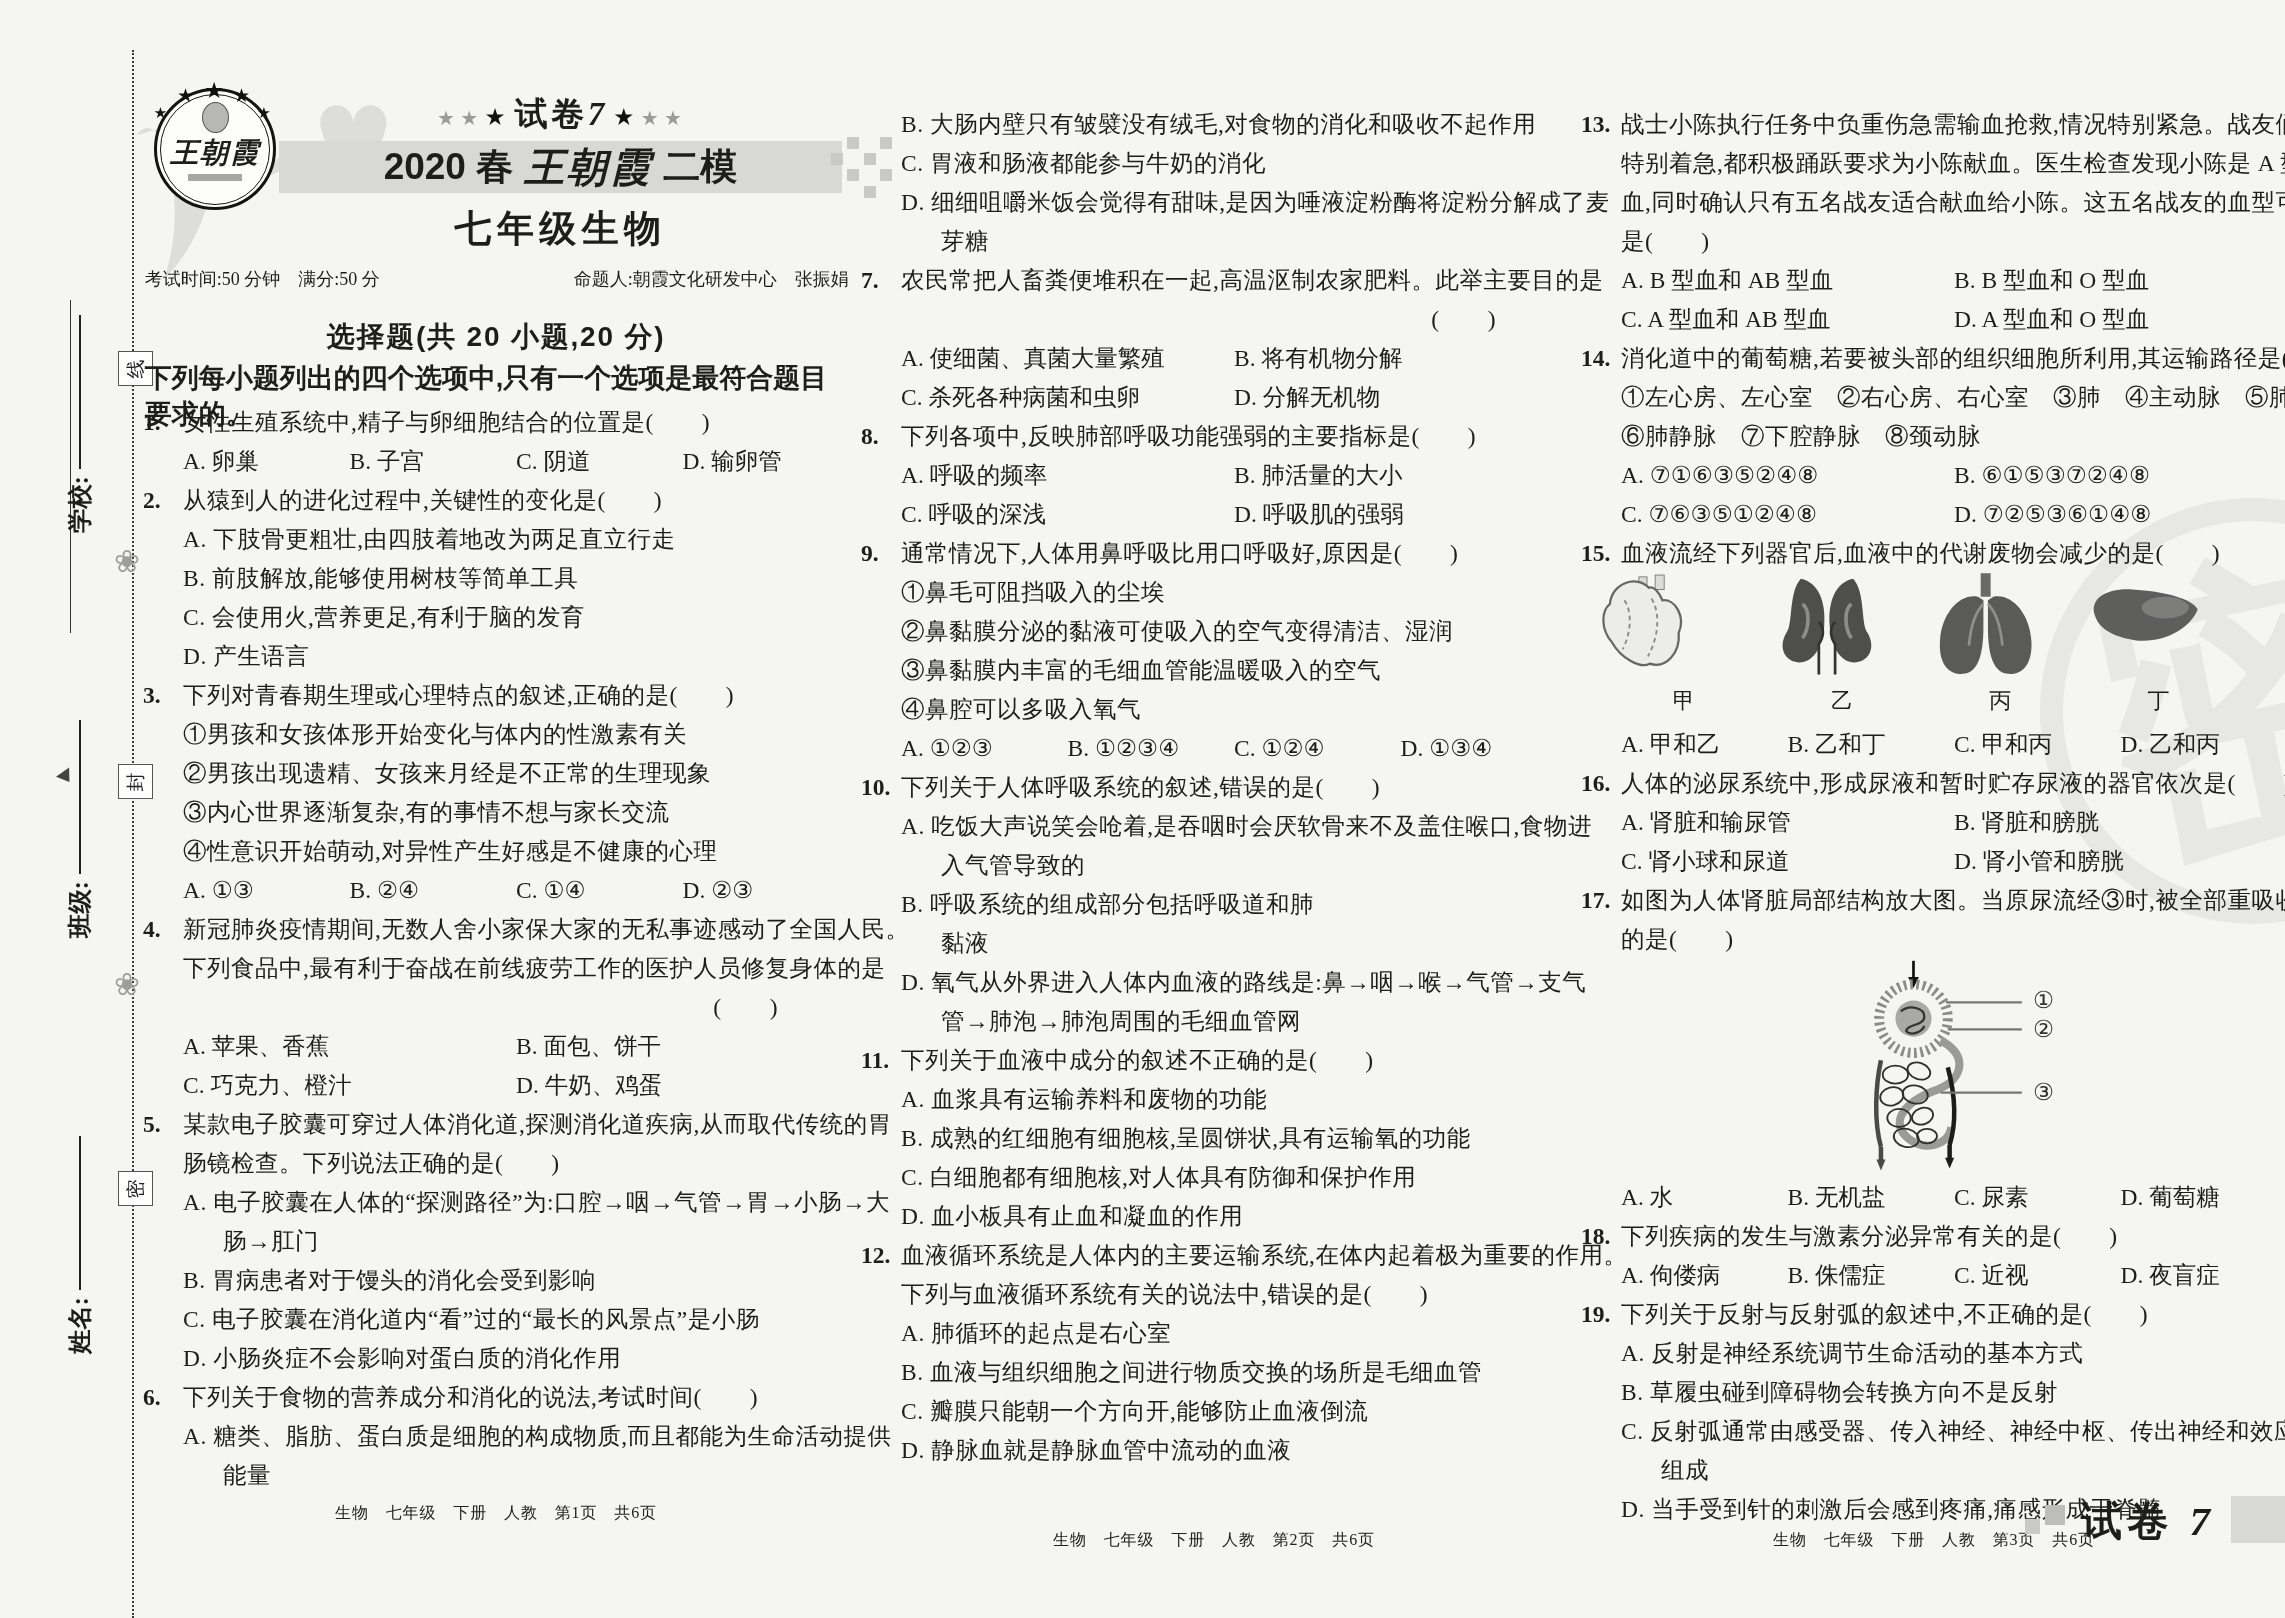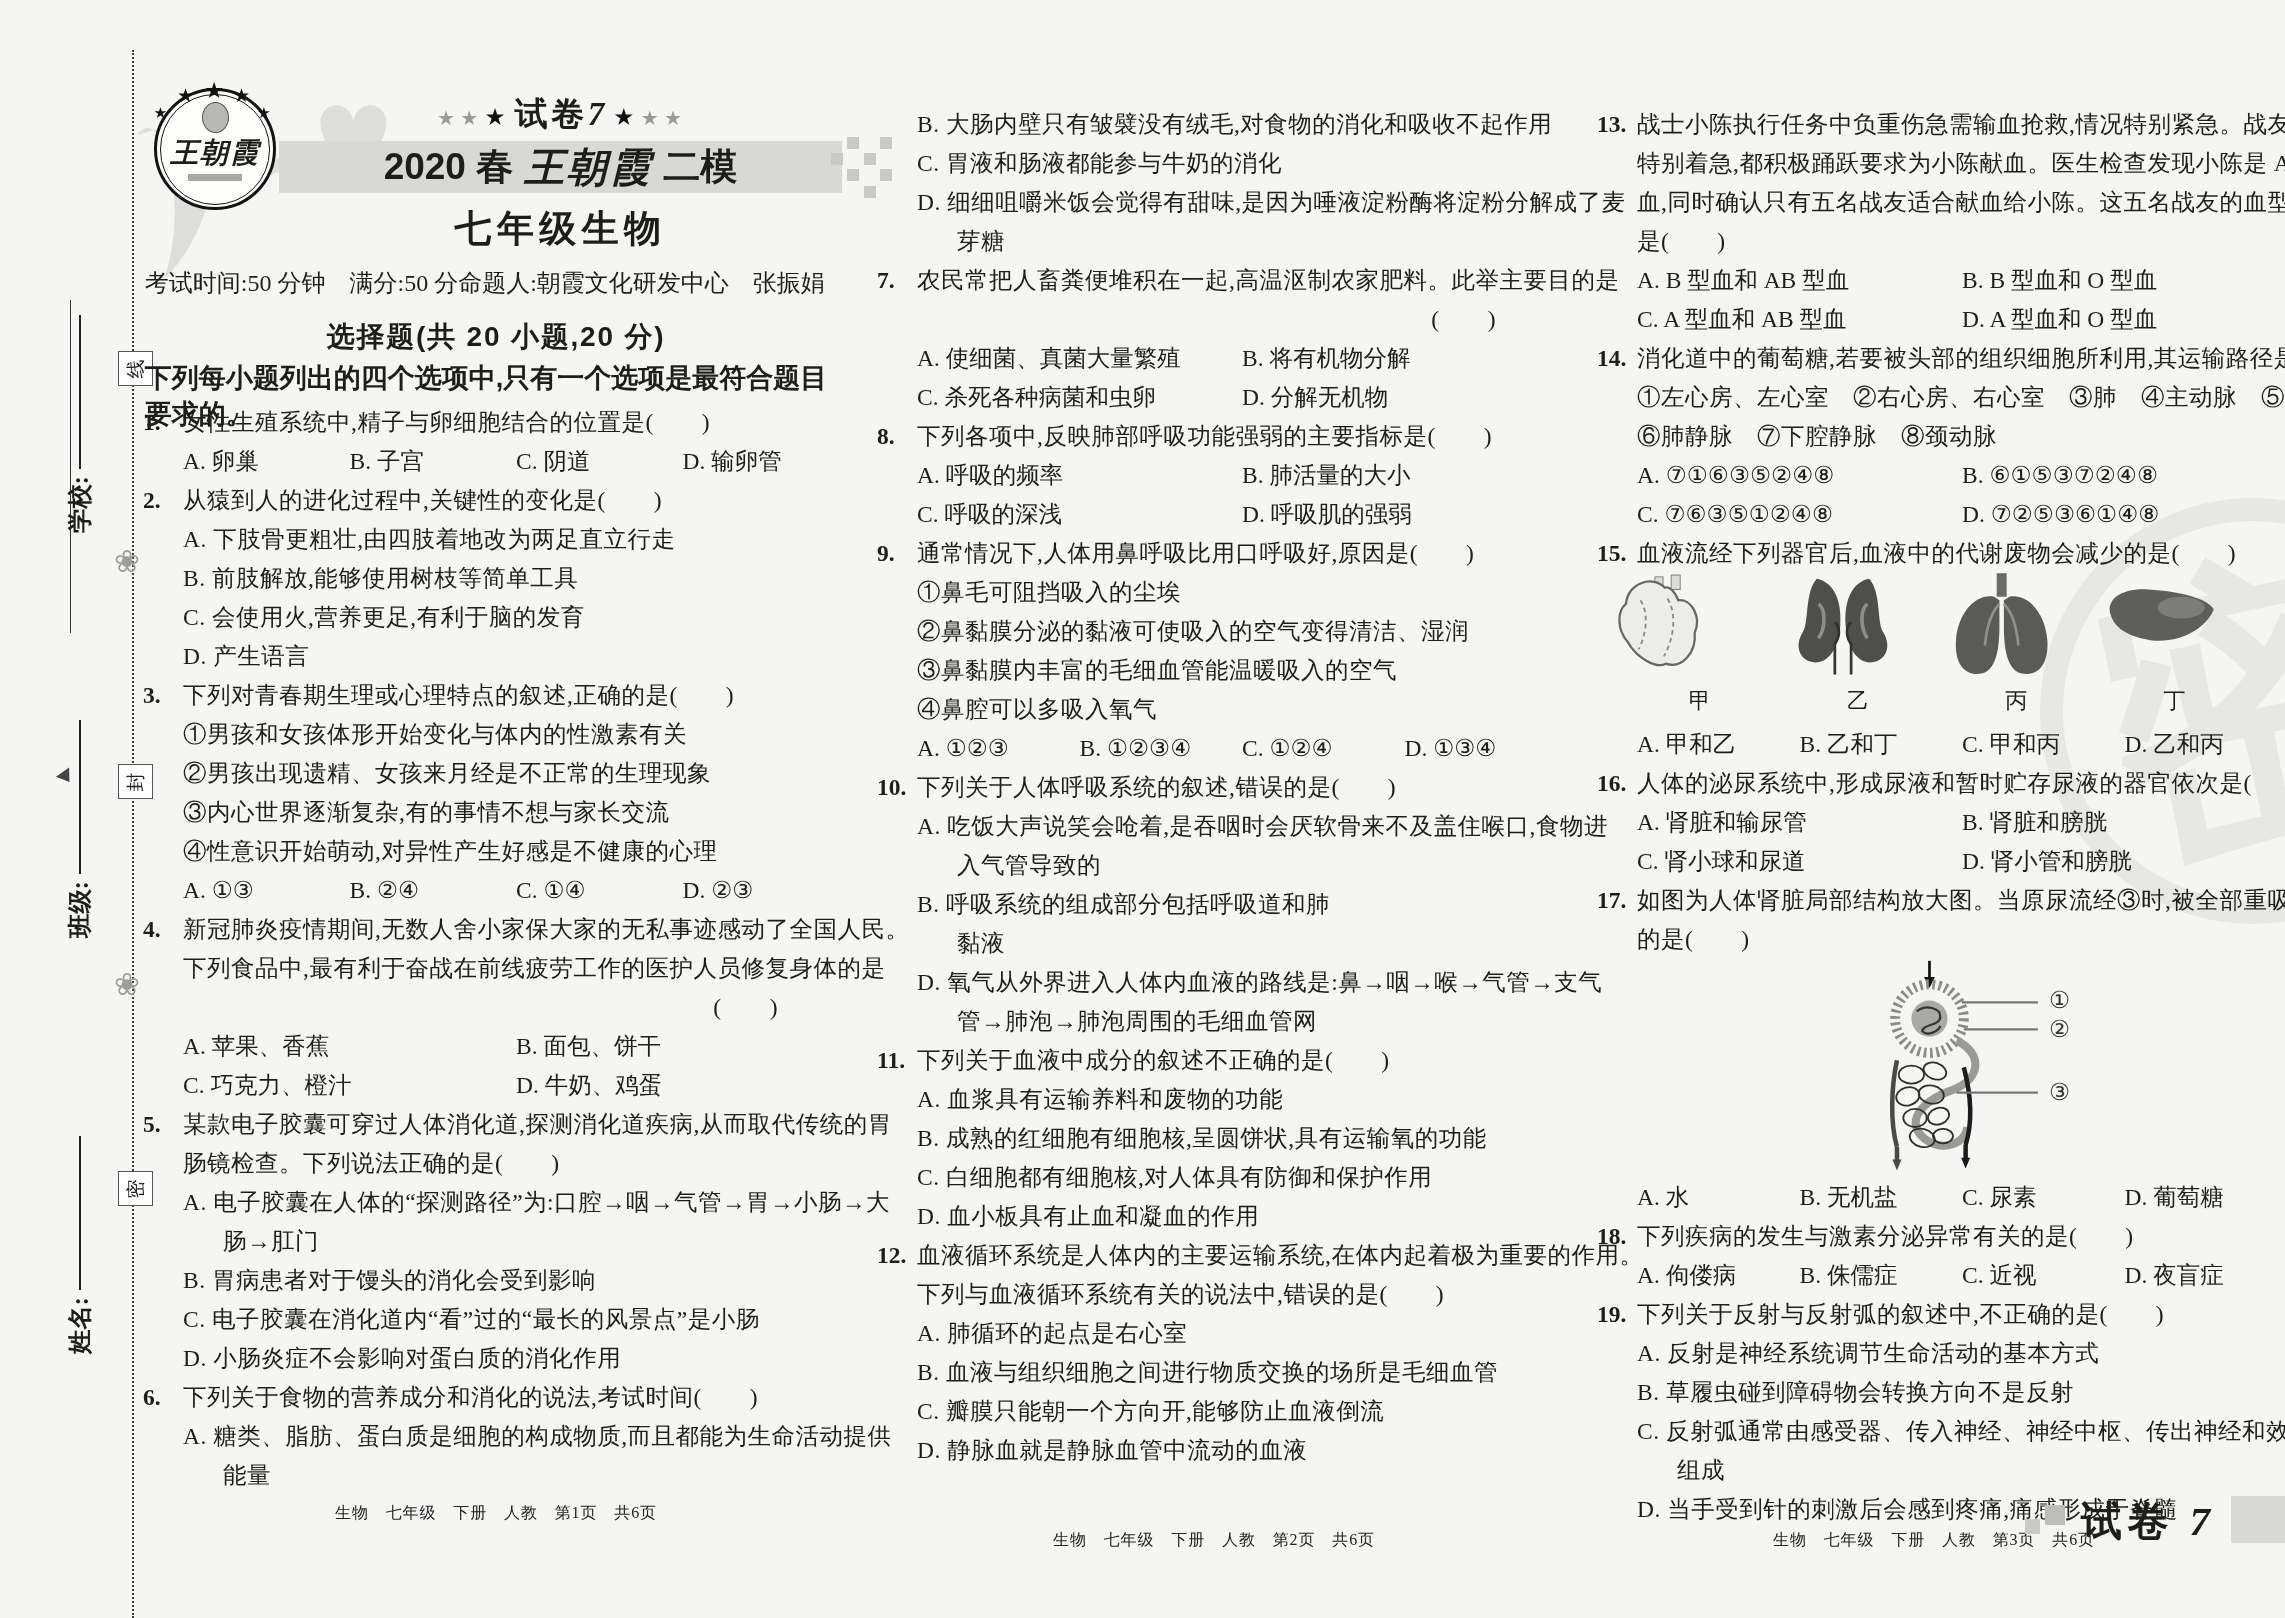--- a/index.html
+++ b/index.html
@@ -25,21 +25,21 @@
   .fw0{top:543px;} .fw1{top:966px;}
   
   .wm{position:absolute;left:2040px;top:498px;width:380px;height:380px;border:23.5px solid #e7e7e5;
       border-radius:50%;display:flex;align-items:center;justify-content:center;transform:rotate(10deg);}
   .wm span{font-size:299px;font-weight:bold;color:#e7e7e5;transform:rotate(-22deg);
       font-family:"Liberation Sans","DejaVu Sans",sans-serif;}
   
   .col{position:absolute;top:72px;width:706px;height:1538px;}
   .c0{left:143px;} .c1{left:861px;top:90px;} .c2{left:1581px;top:90px;}
   .lines{position:relative;padding-top:5.4px;}
-  .c1 .lines,.c2 .lines{padding-top:14.5px;margin-left:16px;}
+  .c1 .lines,.c2 .lines{padding-top:14.5px;}
   .line{position:relative;height:39px;line-height:39px;font-size:23.5px;white-space:nowrap;}
   .line .t{letter-spacing:0.5px;}
   .q{padding-left:40px;}
   .qnum{position:absolute;left:0;top:0;font-weight:bold;font-family:"Liberation Serif",serif;text-align:right;}
   .c,.o,.sub{padding-left:40px;}
   .o2{padding-left:80px;}
   .rp{text-align:right;padding-right:71px;}
   .row{display:flex;padding-left:40px;}
   .r4 .cell{width:25%;}
   .r2 .cell{width:50%;}
@@ -70,22 +70,22 @@
   .star-line .tn{font-size:33px;font-weight:bold;font-style:italic;margin-right:5.4px;}
   .banner{position:absolute;left:136px;top:69px;width:563px;height:52px;background:#d8d8d6;
       display:flex;align-items:center;justify-content:center;gap:11px;}
   .banner .bp1,.banner .bp3{font-family:"Liberation Sans","DejaVu Sans",sans-serif;font-weight:bold;
       font-size:37px;}
   .banner .bp2{font-size:40px;font-weight:bold;font-style:italic;letter-spacing:2.7px;}
   .diamonds{position:absolute;left:688px;top:63px;width:63px;height:60px;}
   .diamonds i{position:absolute;width:11.8px;height:11.8px;background:#c9c9c7;}
   .subtitle{position:absolute;left:136px;top:132px;width:563px;text-align:center;font-size:37px;
       font-weight:bold;font-family:"Liberation Sans","DejaVu Sans",sans-serif;letter-spacing:5.4px;}
-  .meta{position:absolute;left:1.8px;top:195px;width:704px;display:flex;
-      font-size:24px;}
+  .meta{position:absolute;left:1.8px;top:195px;width:704px;display:flex;justify-content:space-between;
+      font-size:18px;}
   .section-title{position:absolute;left:0;top:246px;width:100%;text-align:center;font-size:28px;
       font-weight:bold;font-family:"Liberation Sans","DejaVu Sans",sans-serif;letter-spacing:1.8px;}
   .intro{position:absolute;left:1.8px;top:288px;font-size:27px;font-weight:bold;
       font-family:"Liberation Sans","DejaVu Sans",sans-serif;}
   
   .fig{position:relative;}
   .fig-organs{height:152px;}
   .organ-labels{display:flex;width:633px;margin-left:23.5px;}
   .organ-labels span{width:25%;text-align:center;font-size:22px;}
   .fig-nephron{height:219px;}

